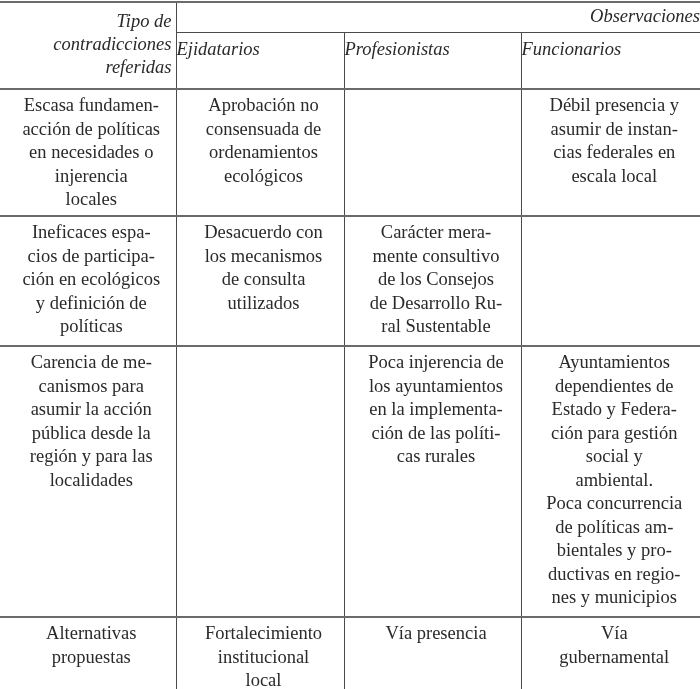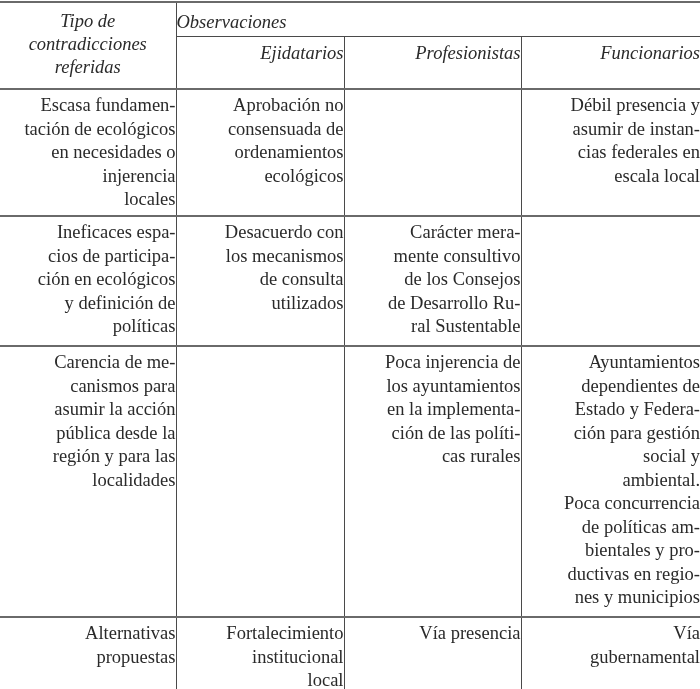--- a/index.html
+++ b/index.html
@@ -30,44 +30,44 @@
       line-height: 23.5px;
     }
     col.c0 { width: 176px; }
     col.c1 { width: 168px; }
     col.c2 { width: 177px; }
     col.c3 { width: 179px; }
     td, th {
       vertical-align: top;
       padding: 8px 0 0 7px;
       font-weight: normal;
-      text-align: right;
+      text-align: center;
     }
     thead tr.top th {
       border-top: 2px solid #6a6a6a;
     }
     th.head-type {
       border-right: 1.5px solid #4a4a4a;
       border-bottom: 2px solid #6a6a6a;
-      text-align: center;
+      text-align: right;
       font-style: italic;
       padding: 7px 4px 0 4px;
       height: 78px;
       line-height: 23px;
     }
     th.head-obs {
-      text-align: left;
+      text-align: right;
       font-style: italic;
-      padding: 8px 0 0 0;
+      padding: 2px 0 0 0;
       height: 25px;
       border-bottom: 1.5px solid #4a4a4a;
       line-height: 23px;
     }
     th.sub {
-      text-align: right;
+      text-align: left;
       font-style: italic;
       padding: 5px 0 0 0;
       height: 46px;
       border-bottom: 2px solid #6a6a6a;
       line-height: 23px;
     }
     th.sub.bordered, td.bordered {
       border-right: 1.5px solid #4a4a4a;
     }
     tbody tr td {
@@ -104,21 +104,21 @@
       <tr>
         <th class="sub bordered">Ejidatarios</th>
         <th class="sub bordered">Profesionistas</th>
         <th class="sub">Funcionarios</th>
       </tr>
     </thead>
     <tbody id="tbody">
         <tr class="r0">
           <td class="bordered">
             <span class="line">Escasa fundamen-</span>
-            <span class="line">tación de ecológicos</span>
+            <span class="line">acción de políticas</span>
             <span class="line">en necesidades o</span>
             <span class="line">injerencia</span>
             <span class="line">locales</span>
           </td>
           <td class="bordered">
             <span class="line">Aprobación no</span>
             <span class="line">consensuada de</span>
             <span class="line">ordenamientos</span>
             <span class="line">ecológicos</span>
           </td>

